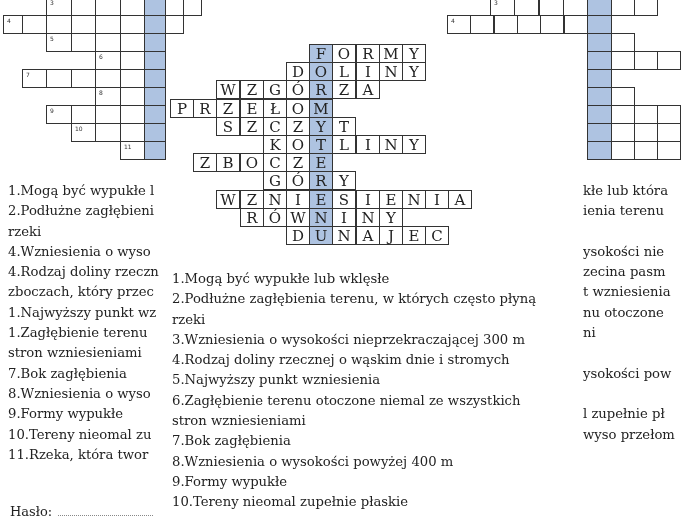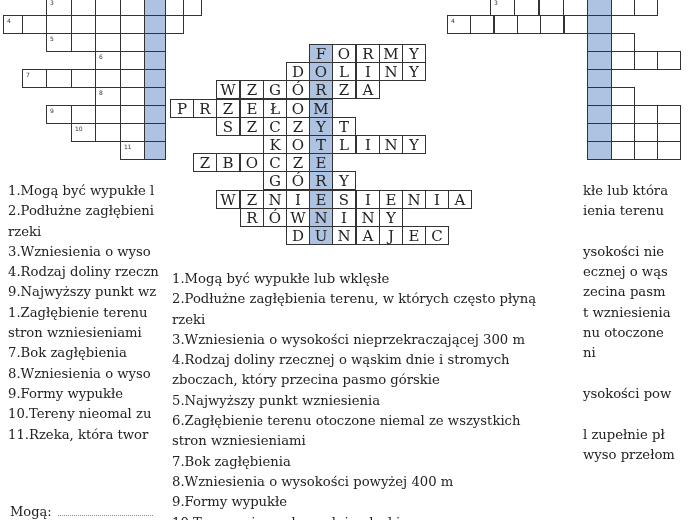--- a/index.html
+++ b/index.html
@@ -121,41 +121,41 @@
     <div class="cell hl" style="left: 147px; top: 141px; width: 25px; height: 19px;"></div>
     <div class="cell" style="left: 171px; top: 141px; width: 24px; height: 19px;"></div>
     <div class="cell" style="left: 194px; top: 141px; width: 24px; height: 19px;"></div>
     <div class="cell" style="left: 217px; top: 141px; width: 24px; height: 19px;"></div>
   </div>
 
 <div class="clues" id="left-clues" style="left:8px;top:181px;width:158px;">
     <div>1.Mogą być wypukłe l</div>
     <div>2.Podłużne zagłębieni</div>
     <div>rzeki</div>
-    <div>3.Wzniesienia o wyso</div>
+    <div>4.Wzniesienia o wyso</div>
     <div>4.Rodzaj doliny rzeczn</div>
-    <div>9.Najwyższy punkt wz</div>
+    <div>zboczach, który przec</div>
+    <div>1.Najwyższy punkt wz</div>
     <div>1.Zagłębienie terenu</div>
     <div>stron wzniesieniami</div>
     <div>7.Bok zagłębienia</div>
     <div>8.Wzniesienia o wyso</div>
     <div>9.Formy wypukłe</div>
     <div>10.Tereny nieomal zu</div>
     <div>11.Rzeka, która twor</div>
   </div>
 <div class="haslo" style="left:10px;top:504px;">
-  <span>Mogą:</span><span class="dots"></span>
+  <span>Hasło:</span><span class="dots"></span>
 </div>
 
 <div class="clues" id="right-clues" style="left:583px;top:181px;width:117px;">
     <div>kłe lub która</div>
     <div>ienia terenu</div>
     <div>&nbsp;</div>
     <div>ysokości nie</div>
-    <div>ecznej o wąs</div>
     <div>zecina pasm</div>
     <div>t wzniesienia</div>
     <div>nu otoczone</div>
     <div>ni</div>
     <div>&nbsp;</div>
     <div>ysokości pow</div>
     <div>&nbsp;</div>
     <div>l zupełnie pł</div>
     <div>wyso przełom</div>
   </div>
@@ -381,21 +381,20 @@
       <span class="ch">C</span>
     </div>
   </div>
 
 <div class="clues" id="center-clues" style="left:172px;top:267px;width:410px;background:#fff;padding-top:2px;">
     <div>1.Mogą być wypukłe lub wklęsłe</div>
     <div>2.Podłużne zagłębienia terenu, w których często płyną</div>
     <div>rzeki</div>
     <div>3.Wzniesienia o wysokości nieprzekraczającej 300 m</div>
     <div>4.Rodzaj doliny rzecznej o wąskim dnie i stromych</div>
-    <div>zboczach, który przecina pasmo górskie</div>
     <div>5.Najwyższy punkt wzniesienia</div>
     <div>6.Zagłębienie terenu otoczone niemal ze wszystkich</div>
     <div>stron wzniesieniami</div>
     <div>7.Bok zagłębienia</div>
     <div>8.Wzniesienia o wysokości powyżej 400 m</div>
     <div>9.Formy wypukłe</div>
     <div>10.Tereny nieomal zupełnie płaskie</div>
   </div>
 
 </body></html>

